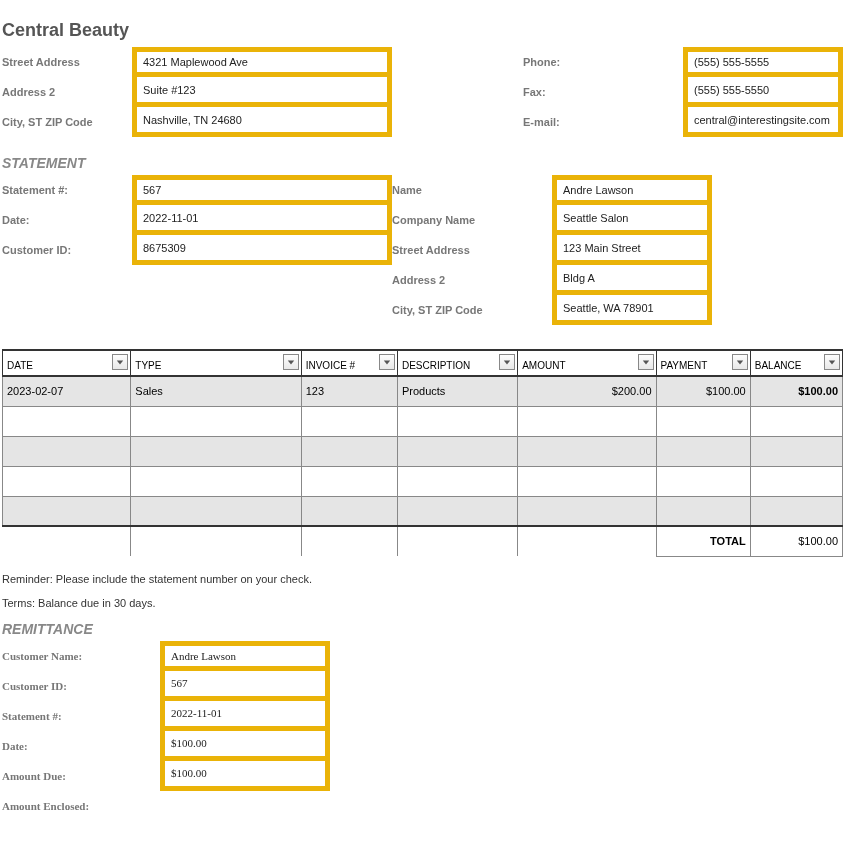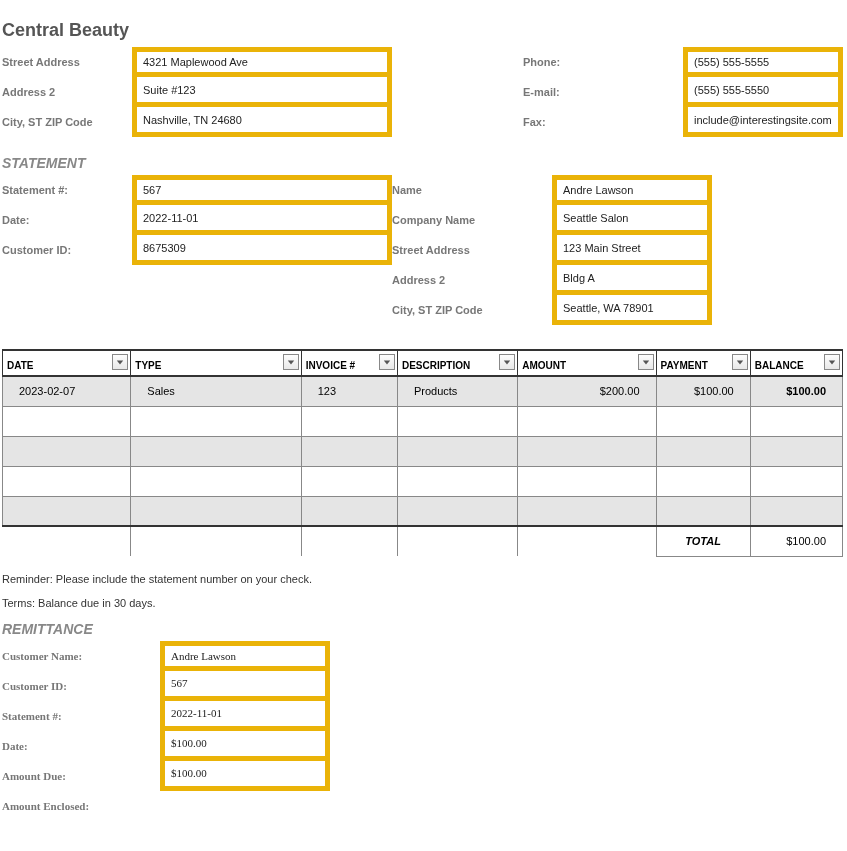--- a/index.html
+++ b/index.html
@@ -74,21 +74,21 @@
     width: 100%;
     border-collapse: collapse;
     margin-bottom: 16px;
   }
   table.ledger th {
     border: 1px solid #333;
     border-top: 2px solid #333;
     border-bottom: 2px solid #333;
     background: #fff;
     font-size: 10px;
-    font-weight: bold;
+    font-weight: normal;
     text-align: left;
     padding: 4px 4px;
     position: relative;
     height: 26px;
     vertical-align: bottom;
     text-transform: uppercase;
   }
   .filter-btn {
     position: absolute;
     right: 2px;
@@ -98,31 +98,31 @@
     border: 1px solid #888;
     background: linear-gradient(#fdfdfd,#e8e8e8);
     display: flex;
     align-items: center;
     justify-content: center;
   }
   .filter-btn svg { width: 8px; height: 8px; }
   table.ledger td {
     border: 1px solid #888;
     height: 30px;
-    padding: 2px 16px;
+    padding: 2px 4px;
     font-size: 11px;
     vertical-align: middle;
   }
   tr.shade td { background: #e5e5e5; }
   td.num { text-align: right; }
   td.bold { font-weight: bold; }
   tr.total-row td {
     border-top: 2px solid #333;
   }
-  .total-label { text-align: center; font-weight: bold; font-size: 10px; font-style: italic; }
+  .total-label { text-align: right; font-weight: bold; font-size: 10px; }
 
   .note {
     font-size: 11px;
     color: #333;
     margin-bottom: 12px;
   }
 
   .remit-block { display: flex; font-family: Liberation Serif, serif; }
   .remit-labels { width: 158px; }
   .remit-fields { width: 170px; }
@@ -147,27 +147,27 @@
     <div class="label">City, ST  ZIP Code</div>
   </div>
   <div class="col-fields-left">
     <div class="field">4321 Maplewood Ave</div>
     <div class="field">Suite #123</div>
     <div class="field">Nashville, TN 24680</div>
   </div>
   <div class="spacer"></div>
   <div class="col-labels-right">
     <div class="label">Phone:</div>
+    <div class="label">Fax:</div>
     <div class="label">E-mail:</div>
-    <div class="label">Fax:</div>
   </div>
   <div class="col-fields-right">
     <div class="field">(555) 555-5555</div>
     <div class="field">(555) 555-5550</div>
-    <div class="field">include@interestingsite.com</div>
+    <div class="field">central@interestingsite.com</div>
   </div>
 </div>
 
 <div class="section-title">STATEMENT</div>
 <div class="statement-block">
   <div class="col-labels-left">
     <div class="label">Statement #:</div>
     <div class="label">Date:</div>
     <div class="label">Customer ID:</div>
   </div>

